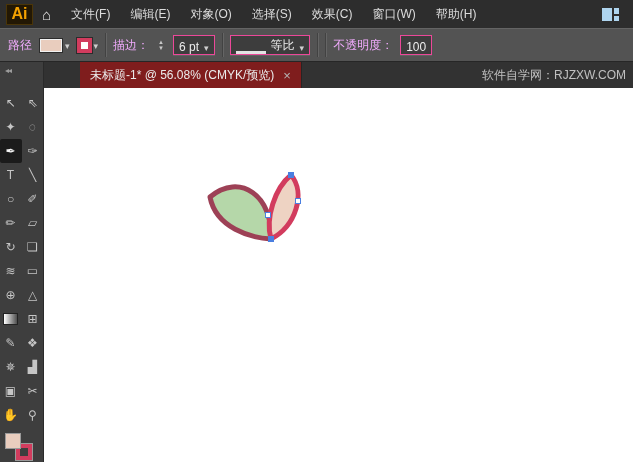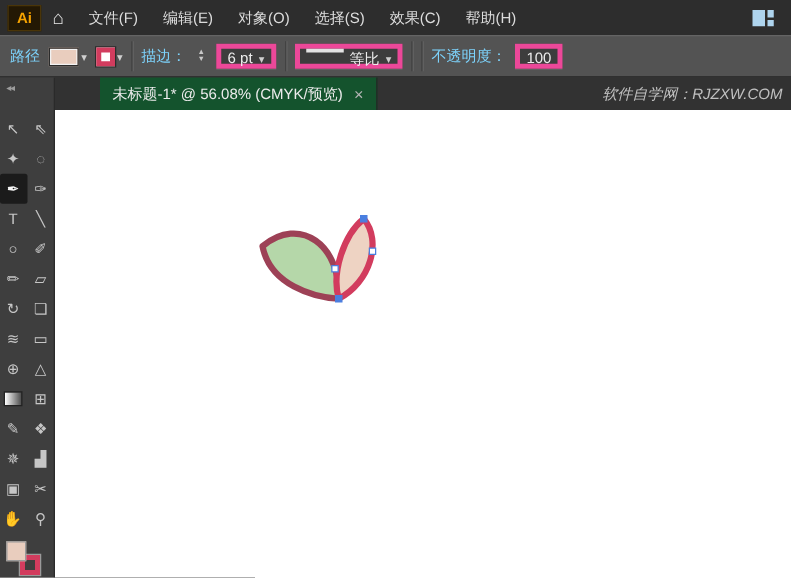--- a/index.html
+++ b/index.html
@@ -7,45 +7,45 @@
   body {
     font-family:"Liberation Sans","DejaVu Sans",sans-serif;
     font-size:12px; background:#2d2d2d; color:#dcdcdc;
     -webkit-font-smoothing:antialiased;
   }
   .app { width:633px; height:462px; display:flex; flex-direction:column; }
 
   
   .menubar { height:28px; background:#2d2d2d; display:flex; align-items:center; flex:0 0 28px; }
   .logo { width:27px; height:21px; margin:0 5px 0 6px; background:#231804; color:#f5a200;
-          font-weight:bold; font-size:12px; display:flex; align-items:center; justify-content:center;
+          font-weight:bold; font-size:16px; display:flex; align-items:center; justify-content:center;
           border:1px solid #4a3508; }
   .home { color:#e8e8e8; font-size:15px; padding:0 10px 0 4px; }
   .menu-items { display:flex; height:28px; align-items:flex-end; }
   .menu-item { padding:0 10px; line-height:28px; color:#dcdcdc; white-space:nowrap; cursor:default; }
   .ws-icon { width:17px; height:13px; position:relative; margin-left:auto; margin-right:14px; }
   .ws-a { position:absolute; left:0; top:0; width:10px; height:13px; background:#aed4ee; }
   .ws-b { position:absolute; right:0; top:0; width:5px; height:6px; background:#aed4ee; }
   .ws-c { position:absolute; right:0; bottom:0; width:5px; height:5px; background:#aed4ee; }
 
   
   .controlbar { height:34px; flex:0 0 34px; background:#535353; border-top:1px solid #646464;
     border-bottom:1px solid #262626; display:flex; align-items:center; padding:0 8px;
     gap:7px; white-space:nowrap; overflow:hidden; color:#e6e6e6; }
-  .cb-label { color:#7dd3fc; }
+  .cb-label { color:#f0abfc; }
   .swatch-wrap { display:flex; align-items:center; gap:2px; cursor:pointer; }
   .fill-swatch { width:24px; height:15px; border:1px solid #2c2c2c; box-shadow:inset 0 0 0 1px #f2f2f2; }
   .stroke-swatch { width:15px; height:15px; border:4px solid #d23c5e; background:#ffffff;
                    box-shadow:0 0 0 1px #2c2c2c; }
   .caret::after { content:"▾"; font-size:9px; color:#cfcfcf; }
   .sep { width:1px; height:24px; background:#424242; box-shadow:1px 0 0 #656565; flex:0 0 1px; }
   .stepper { display:flex; flex-direction:column; justify-content:center; width:10px; gap:1px; }
   .stepper span { font-size:6px; line-height:5px; color:#c9c9c9; text-align:center; cursor:pointer; }
-  .field { background:#3d3d3d; border:4px solid #ec4899; box-shadow:0 1px 0 #616161;
-           height:20px; display:flex; align-items:flex-start; padding:0 5px; gap:5px; cursor:pointer; }
+  .field { background:#3d3d3d; border:1px solid #ec4899; box-shadow:0 1px 0 #616161;
+           height:20px; display:flex; align-items:flex-end; padding:0 5px; gap:5px; cursor:pointer; }
   .field .val { color:#ececec; }
   .line-thick { width:30px; height:3px; background:#e3e3e3; }
   .line-thin  { width:30px; height:2px; background:#e3e3e3; }
 
   
   .workspace { flex:1; display:flex; min-height:0; }
 
   
   .toolbar { width:44px; flex:0 0 44px; background:#3e3e3e; border-right:1px solid #2a2a2a;
              display:flex; flex-direction:column; padding-top:2px; }
@@ -59,43 +59,44 @@
   .fs-indicator { position:relative; width:34px; height:30px; margin:6px 0 0 5px; }
   .fs-fill { position:absolute; left:0; top:0; width:16px; height:16px; background:#e9cdbe;
              border:1px solid #9a9a9a; z-index:2; cursor:pointer; }
   .fs-stroke { position:absolute; left:11px; top:11px; width:16px; height:16px;
                border:4px solid #d23c5e; box-shadow:0 0 0 1px #9a9a9a; cursor:pointer; }
 
   
   .doc-area { flex:1; display:flex; flex-direction:column; min-width:0; }
   .tabrow { height:26px; flex:0 0 26px; background:#323232; display:flex; align-items:center;
             padding-left:36px; }
-  .tab { height:26px; background:#14532d; border-right:1px solid #252525;
+  .tab { height:26px; background:#7f1d1d; border-right:1px solid #252525;
          display:flex; align-items:center; gap:9px; padding:0 10px; color:#ebebeb; cursor:pointer;
          white-space:nowrap; }
   .tab-close { color:#b5b5b5; font-size:13px; line-height:13px; cursor:pointer; }
-  .watermark { margin-left:auto; padding-right:7px; color:#c0c0c0;font-style:italic; }
+  .watermark { margin-left:auto; padding-right:7px; color:#c0c0c0; }
 
   .canvas { flex:1; background:#ffffff; position:relative; overflow:hidden; }
   .canvas svg { position:absolute; left:0; top:0; }
 </style>
 </head>
 <body>
 
 <div class="app">
 
   <div class="menubar">
     <div class="logo">Ai</div>
     <span class="home">⌂</span>
     <div class="menu-items">
         <div class="menu-item">文件(F)</div>
         <div class="menu-item">编辑(E)</div>
         <div class="menu-item">对象(O)</div>
         <div class="menu-item">选择(S)</div>
         <div class="menu-item">效果(C)</div>
+        <div class="menu-item">窗口(W)</div>
         <div class="menu-item">帮助(H)</div>
       </div>
     <div class="ws-icon">
       <div class="ws-a"></div>
       <div class="ws-b"></div>
       <div class="ws-c"></div>
     </div>
   </div>
 
   <div class="controlbar">

